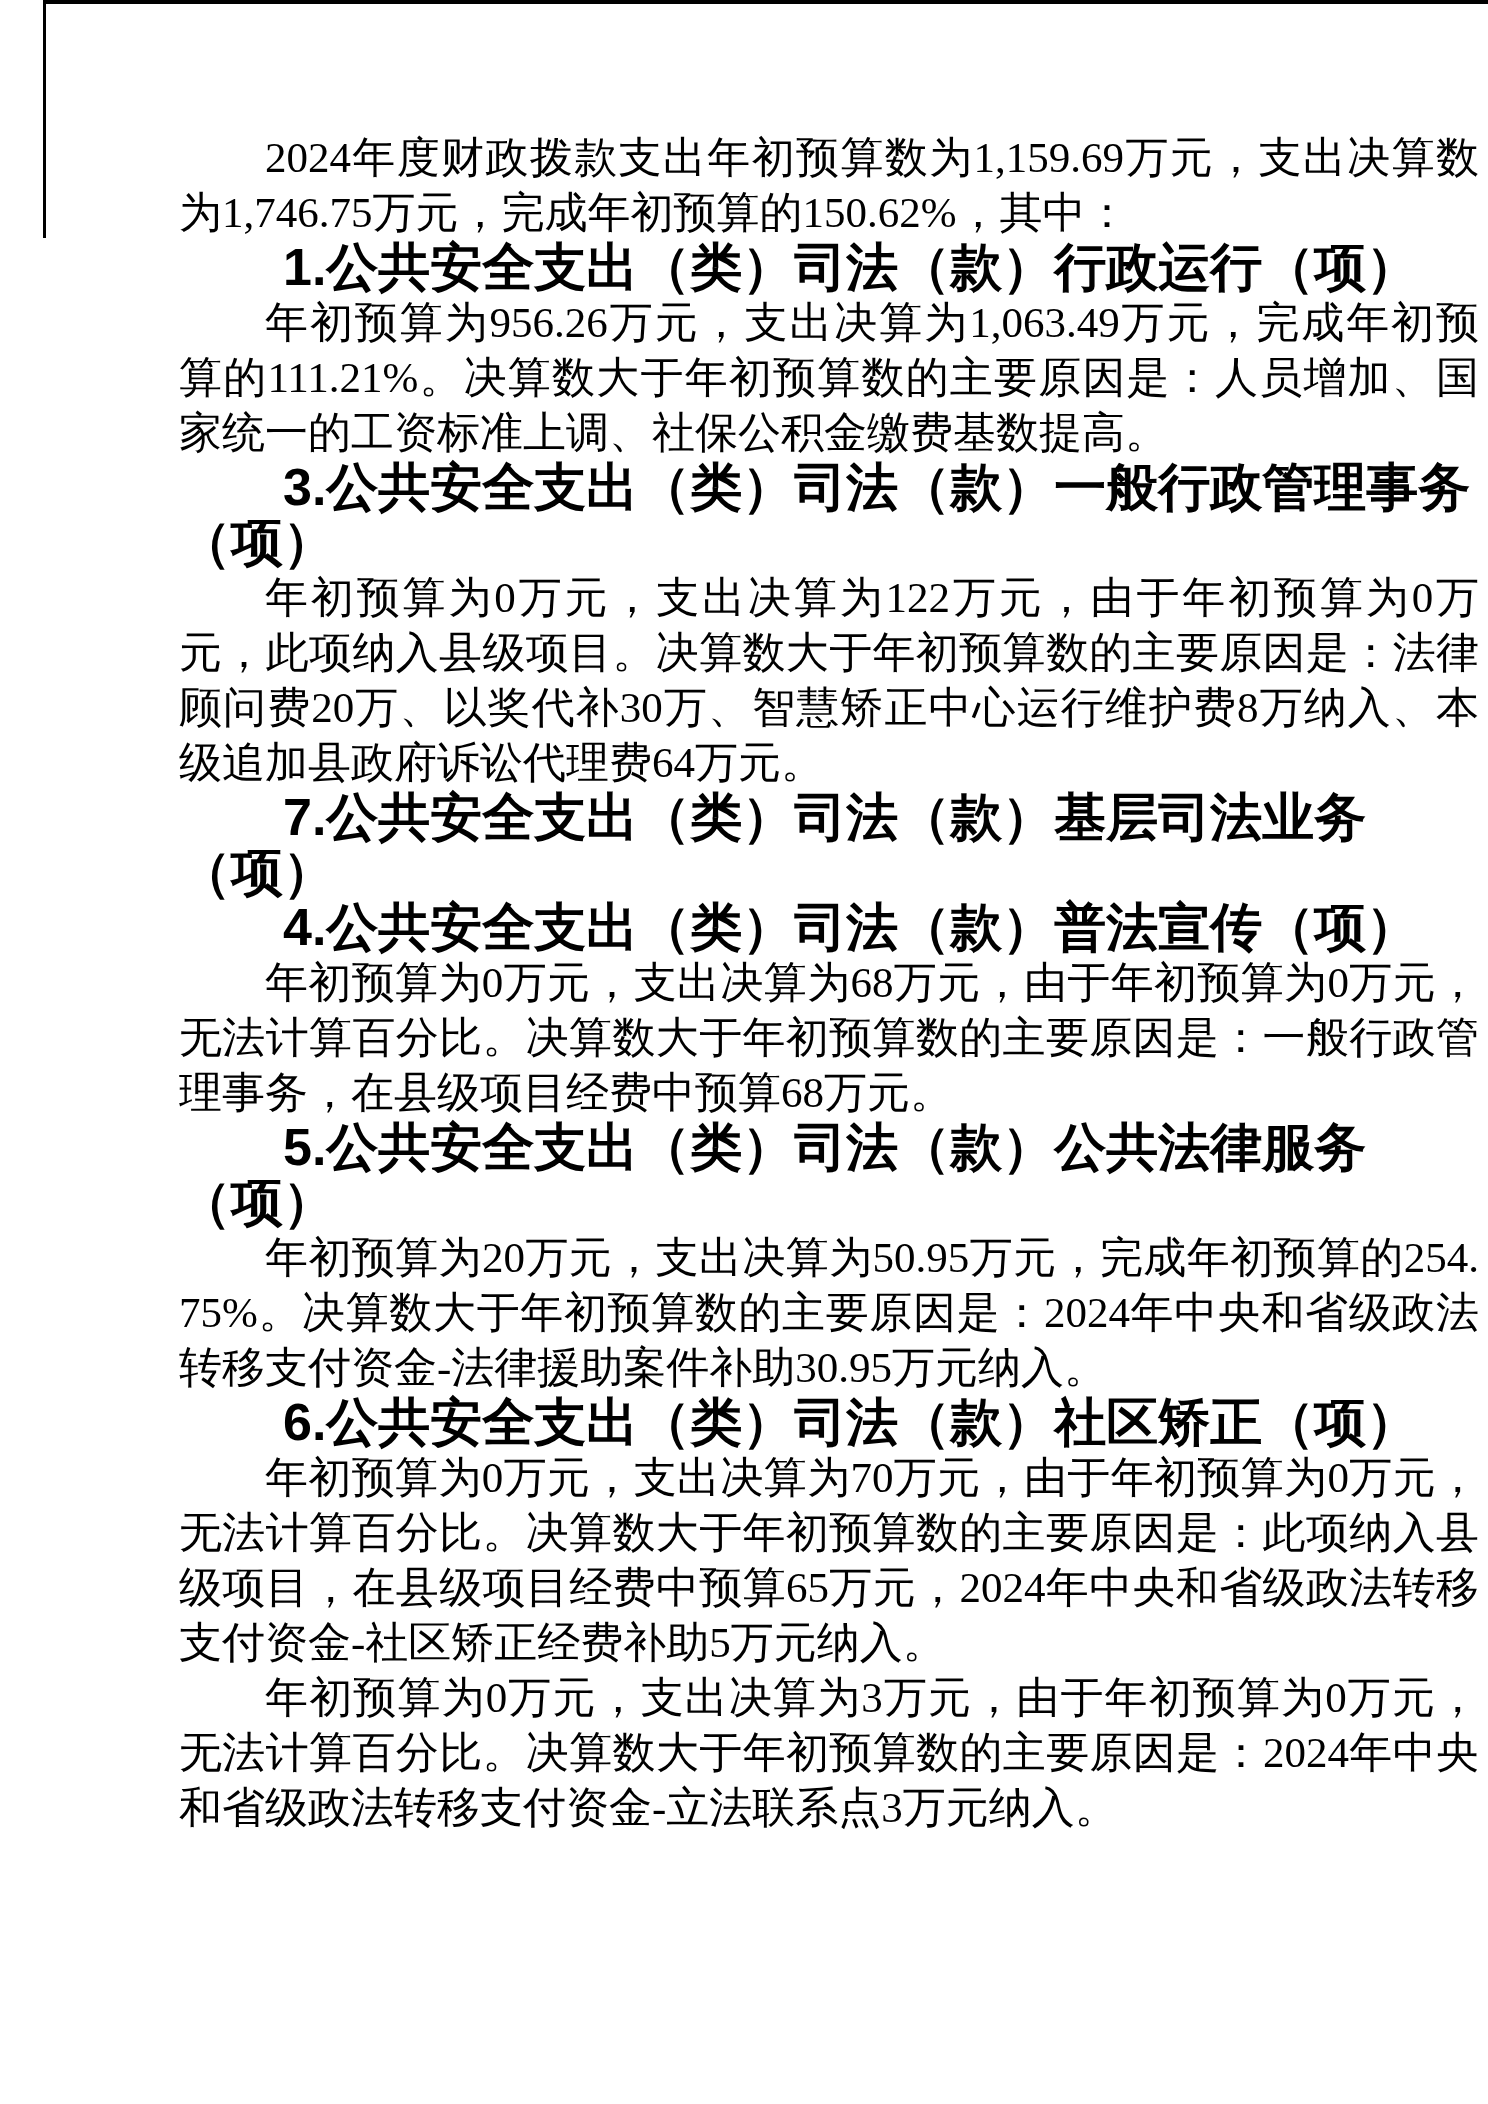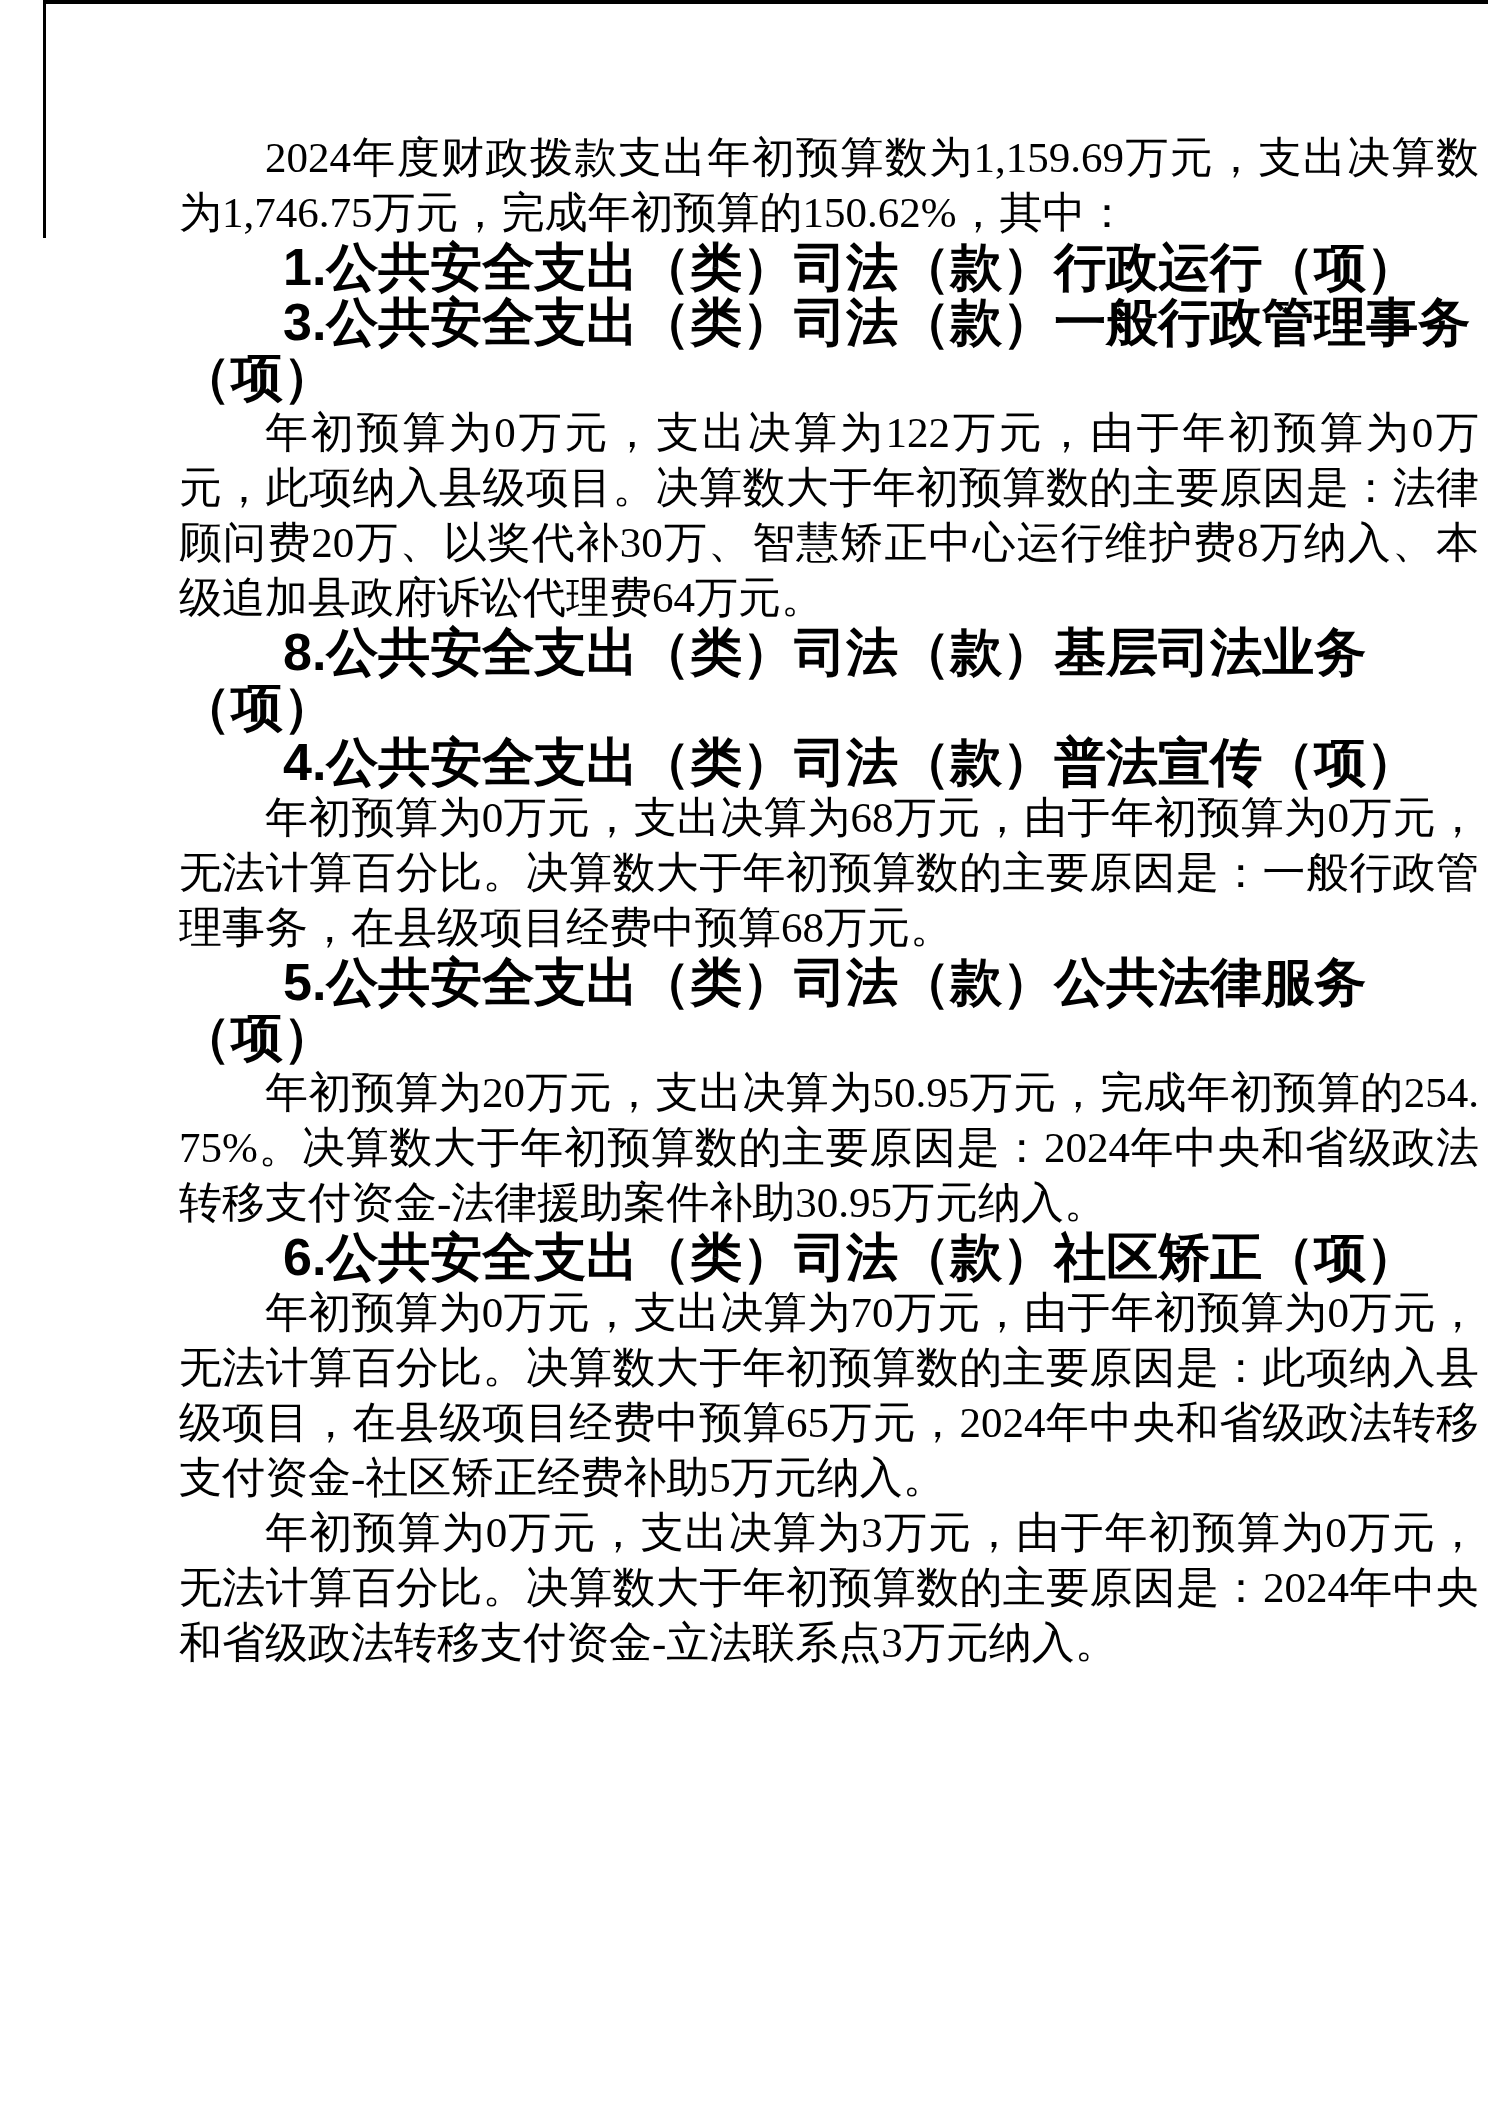--- a/index.html
+++ b/index.html
@@ -69,25 +69,26 @@
 
 <div class="page">
   <div class="edge-top"></div>
   <div class="edge-left"></div>
   <div class="edge-right"></div>
 
   <div class="content">
     <p class="body-para">2024年度财政拨款支出年初预算数为1,159.69万元，支出决算数为1,746.75万元，完成年初预算的150.62%，其中：</p>
 
     <h3 class="heading">1.公共安全支出（类）司法（款）行政运行（项）</h3>
+    <p class="body-para">年初预算为956.26万元，支出决算为1,063.49万元，完成年初预算的111.21%。决算数大于年初预算数的主要原因是：人员增加、国家统一的工资标准上调、社保公积金缴费基数提高。</p>
 
     <h3 class="heading">3.公共安全支出（类）司法（款）一般行政管理事务（项）</h3>
     <p class="body-para">年初预算为0万元，支出决算为122万元，由于年初预算为0万元，此项纳入县级项目。决算数大于年初预算数的主要原因是：法律顾问费20万、以奖代补30万、智慧矫正中心运行维护费8万纳入、本级追加县政府诉讼代理费64万元。</p>
 
-    <h3 class="heading">8.公共安全支出（类）司法（款）基层司法业务（项）</h3>
+    <h3 class="heading">7.公共安全支出（类）司法（款）基层司法业务（项）</h3>
 
     <h3 class="heading">4.公共安全支出（类）司法（款）普法宣传（项）</h3>
     <p class="body-para">年初预算为0万元，支出决算为68万元，由于年初预算为0万元，无法计算百分比。决算数大于年初预算数的主要原因是：一般行政管理事务，在县级项目经费中预算68万元。</p>
 
     <h3 class="heading">5.公共安全支出（类）司法（款）公共法律服务（项）</h3>
     <p class="body-para">年初预算为20万元，支出决算为50.95万元，完成年初预算的254.75%。决算数大于年初预算数的主要原因是：2024年中央和省级政法转移支付资金-法律援助案件补助30.95万元纳入。</p>
 
     <h3 class="heading">6.公共安全支出（类）司法（款）社区矫正（项）</h3>
     <p class="body-para">年初预算为0万元，支出决算为70万元，由于年初预算为0万元，无法计算百分比。决算数大于年初预算数的主要原因是：此项纳入县级项目，在县级项目经费中预算65万元，2024年中央和省级政法转移支付资金-社区矫正经费补助5万元纳入。</p>
 

